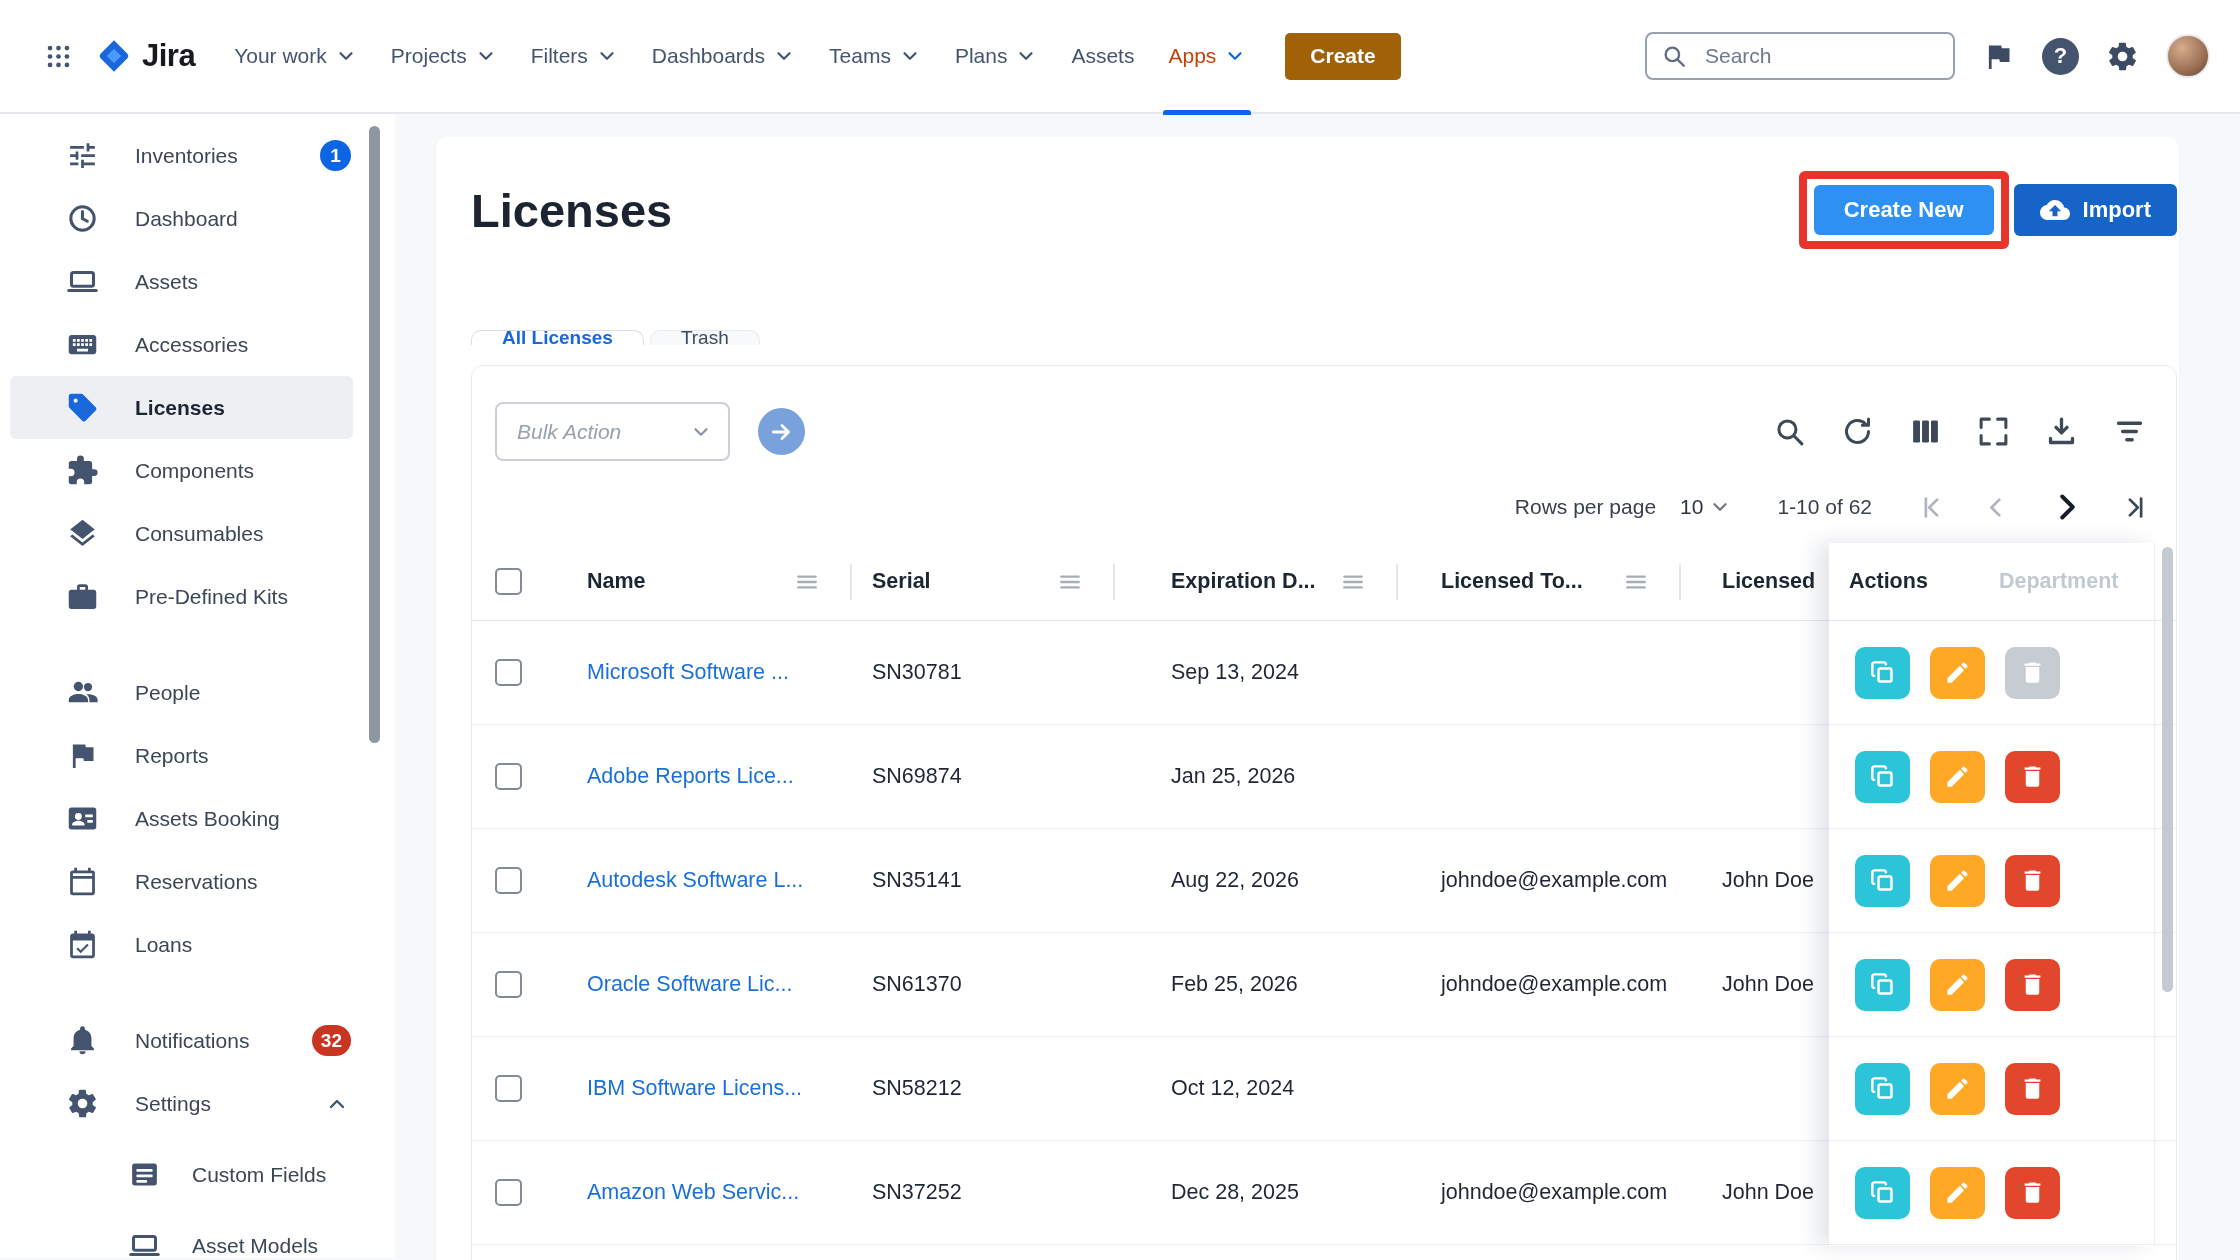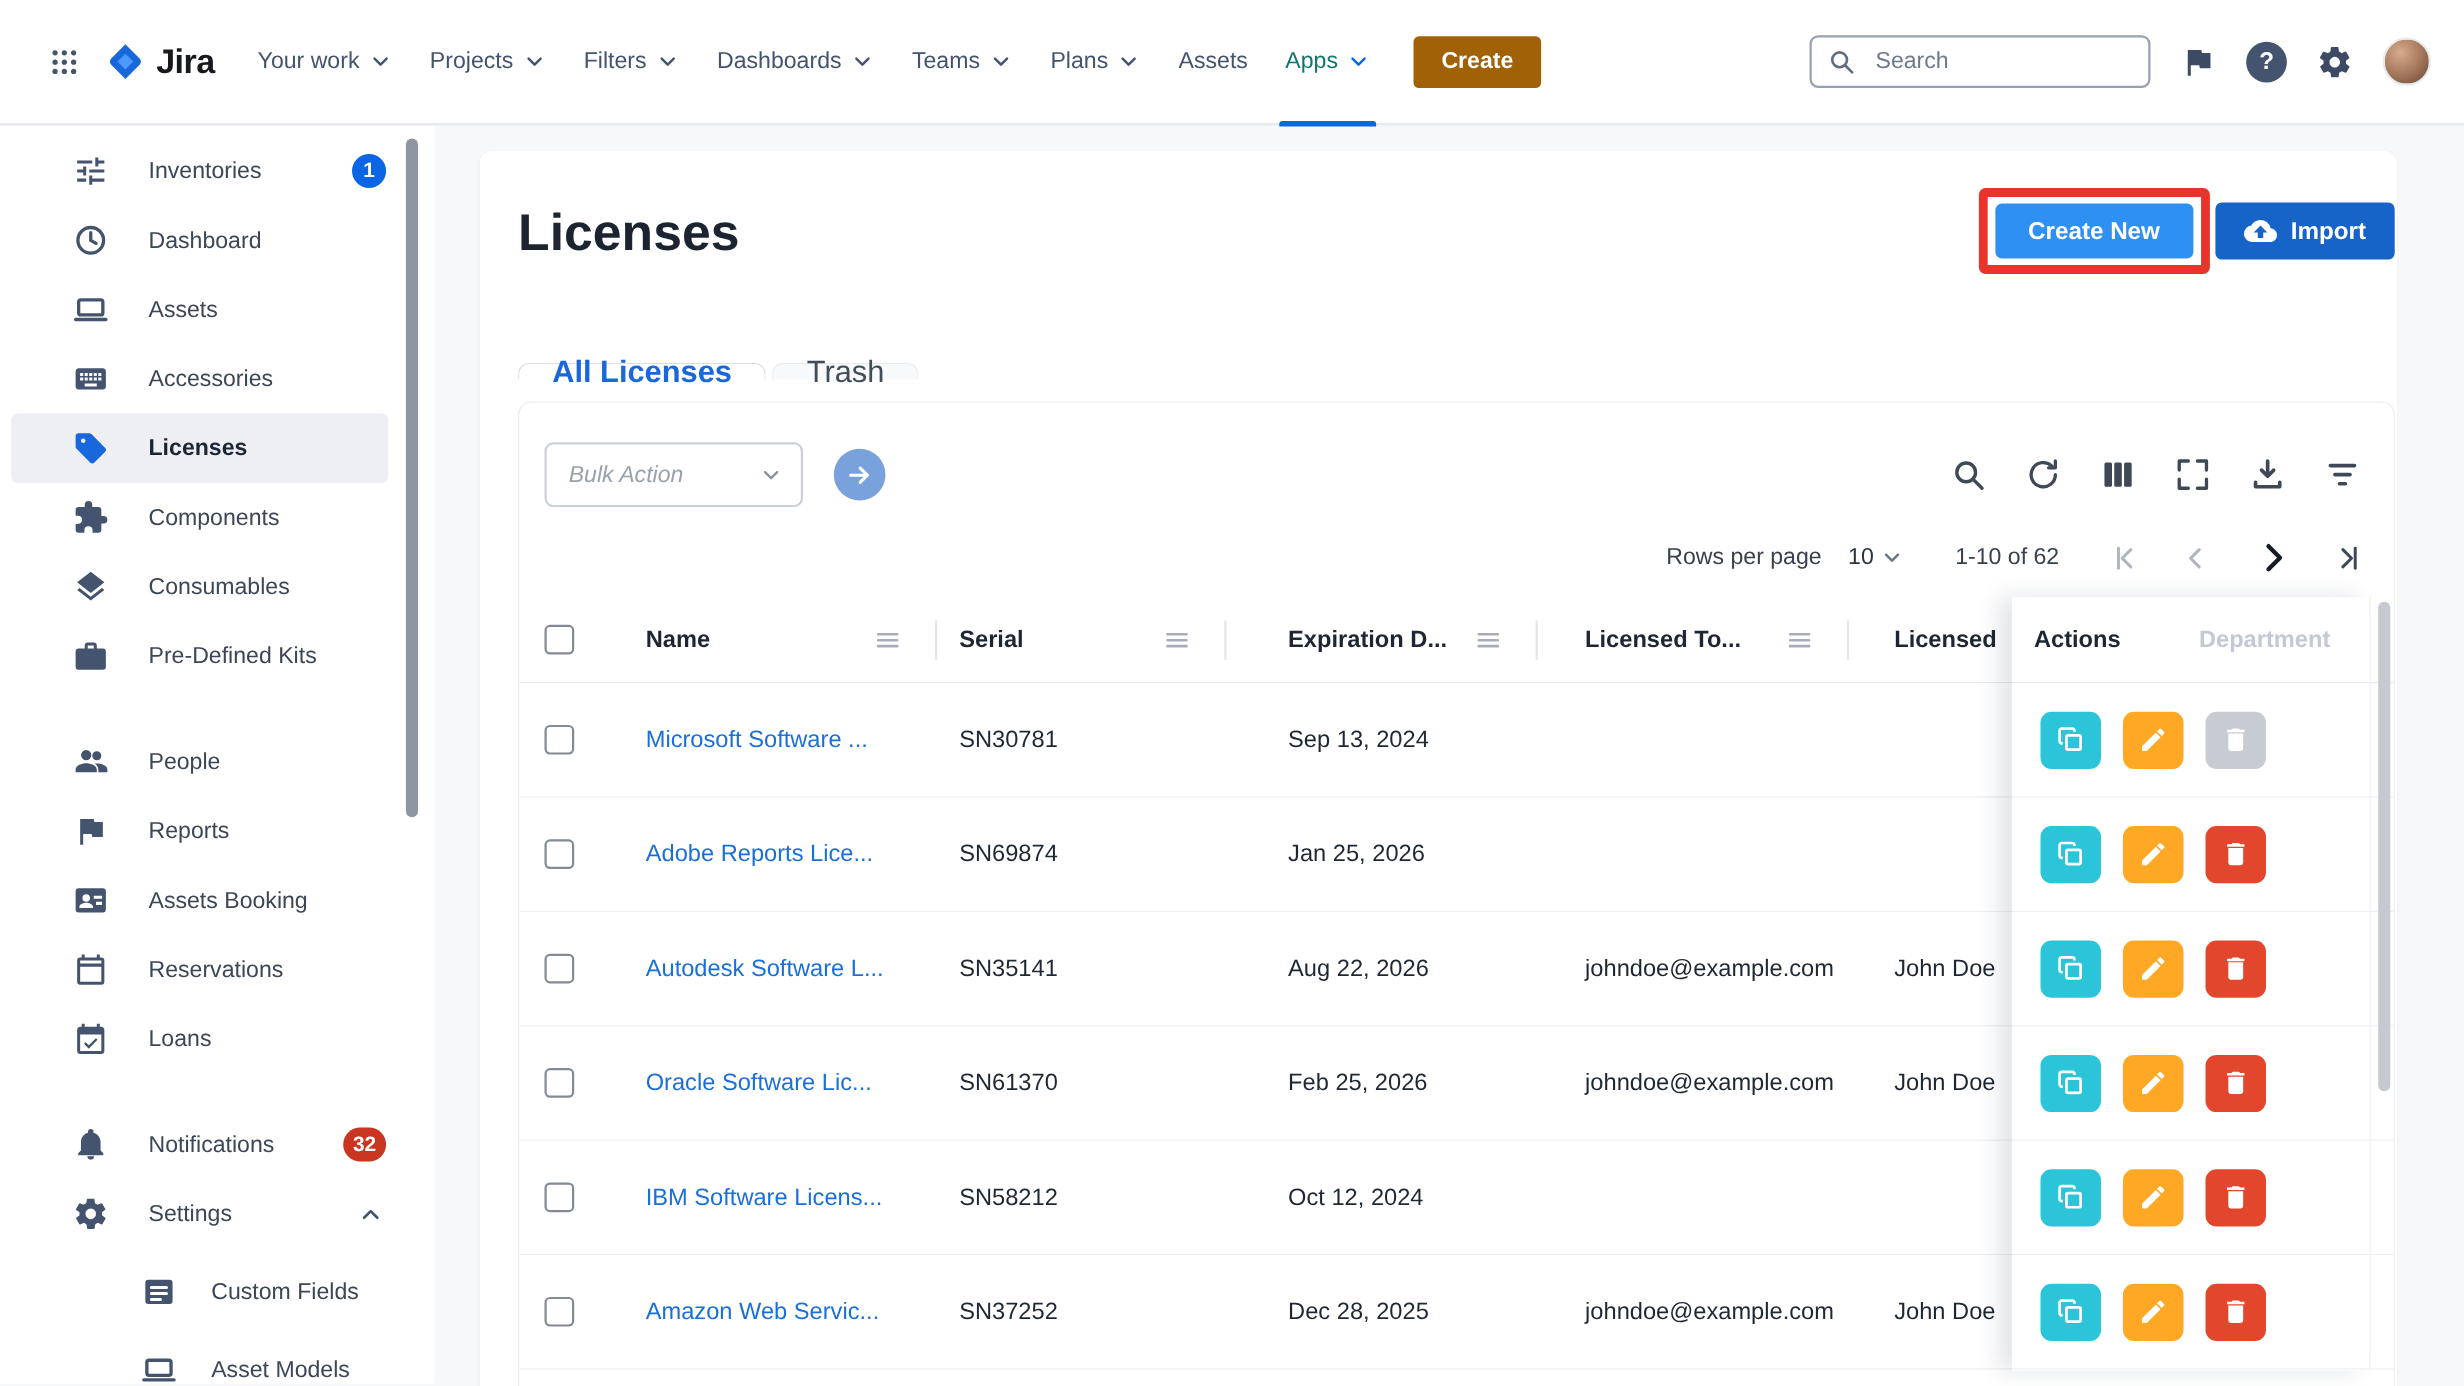--- a/index.html
+++ b/index.html
@@ -9,21 +9,21 @@
   svg { display:block; }
 
   
   .navbar { height:114px; background:#fff; border-bottom:2px solid #E4E7EC; display:flex; align-items:center; padding:0 30px 0 34px; position:relative; z-index:5; }
   .icon-btn { width:48px; height:48px; display:flex; align-items:center; justify-content:center; border-radius:6px; color:#44546F; }
   .logo { display:flex; align-items:center; gap:10px; margin:0 22px 0 14px; cursor:pointer; }
   .logo-text { font-size:31px; font-weight:700; color:#17191C; letter-spacing:-0.5px; }
   .primary-nav { display:flex; align-items:center; height:114px; }
   .nav-item { display:flex; align-items:center; gap:8px; padding:0 17px; height:114px; font-size:21px; font-weight:500; color:#44546F; position:relative; cursor:pointer; white-space:nowrap; }
   .nav-item .chev { color:#44546F; }
-  .nav-item.active { color:#0f766e;justify-content:space-between; }
+  .nav-item.active { color:#c2410c;justify-content:space-between; }
   .nav-item.active .chev { color:#0C66E4; }
   .nav-item.active::after { content:""; position:absolute; left:12px; right:12px; bottom:-2px; height:5px; background:#0C66E4; border-radius:3px 3px 0 0; }
   .chev svg { width:22px; height:22px; }
   .create-btn { margin-left:22px; height:47px; padding:0 25px; background:#0C66E4; color:#fff; font-size:21px; font-weight:600; border-radius:5px; }
   .nav-right { margin-left:auto; display:flex; align-items:center; gap:27px; }
   .search-box { width:310px; height:48px; border:2px solid #97A1B2; border-radius:8px; display:flex; align-items:center; padding:0 14px; gap:18px; background:#fff; }
   .search-box svg { width:26px; height:26px; color:#616E82; }
   .search-box input { border:none; outline:none; font-size:21px; color:#2B3445; width:220px; background:transparent; }
   .search-box input::placeholder { color:#6C798F; }
   .nav-ico { color:#3C4A63; cursor:pointer; }
@@ -52,21 +52,21 @@
   .card { background:#fff; border-radius:12px; height:1400px; padding:34px 2px 0 35px; box-shadow:0 1px 2px rgba(9,30,66,.06); position:relative; }
   .card-header { display:flex; justify-content:space-between; align-items:center; }
   h1 { font-size:47px; font-weight:700; color:#1B2430; }
   .header-actions { display:flex; align-items:center; gap:5px; }
   .annotation-box { border:8px solid #b91c1c; border-radius:6px; padding:6px 7px; }
   .btn-create-new { height:50px; padding:0 30px; color:#fff; font-size:22px; font-weight:600; border-radius:6px; background:#2E90F2; }
   .btn-import { height:52px; padding:0 26px; color:#fff; font-size:22px; font-weight:600; border-radius:6px; background:#1664C7; display:flex; align-items:center; gap:13px; }
   .btn-import svg { width:30px; height:30px; }
 
   .tabs { display:flex; gap:6px; margin-top:34px; height:62px; }
-  .tab { padding:0 30px; display:flex; align-items:center; font-size:28px; border-radius:10px 10px 0 0; cursor:pointer;margin-top:47px; }
+  .tab { padding:0 30px; display:flex; align-items:center; font-size:19px; border-radius:10px 10px 0 0; cursor:pointer;margin-top:47px; }
   .tab.active { border:1px solid #D9DEE4; border-bottom:none; color:#1868DB; font-weight:600; background:#fff; }
   .tab:not(.active) { border:1px solid #E7EAEE; border-bottom:none; background:#F8F9FA; color:#404B5C; font-weight:500; }
 
   .panel { margin-top:20px; border:1px solid #E9EBEF; border-radius:12px; height:1010px; position:relative; background:#fff; }
   .toolbar { display:flex; align-items:center; padding:36px 27px 0 23px; }
   .bulk-select { width:235px; height:59px; border:2px solid #CBD0D8; border-radius:8px; display:flex; align-items:center; justify-content:space-between; padding:0 16px 0 20px; color:#99A1AC; font-size:21px; font-style:italic; cursor:pointer; background:#fff; }
   .bulk-select .chev { color:#8A93A0; }
   .go-btn { width:47px; height:47px; border-radius:50%; margin-left:28px; display:flex; align-items:center; justify-content:center; background:#79A1DB; }
   .go-btn svg { width:26px; height:26px; }
   .tool-icons { margin-left:auto; display:flex; align-items:center; gap:28px; }

